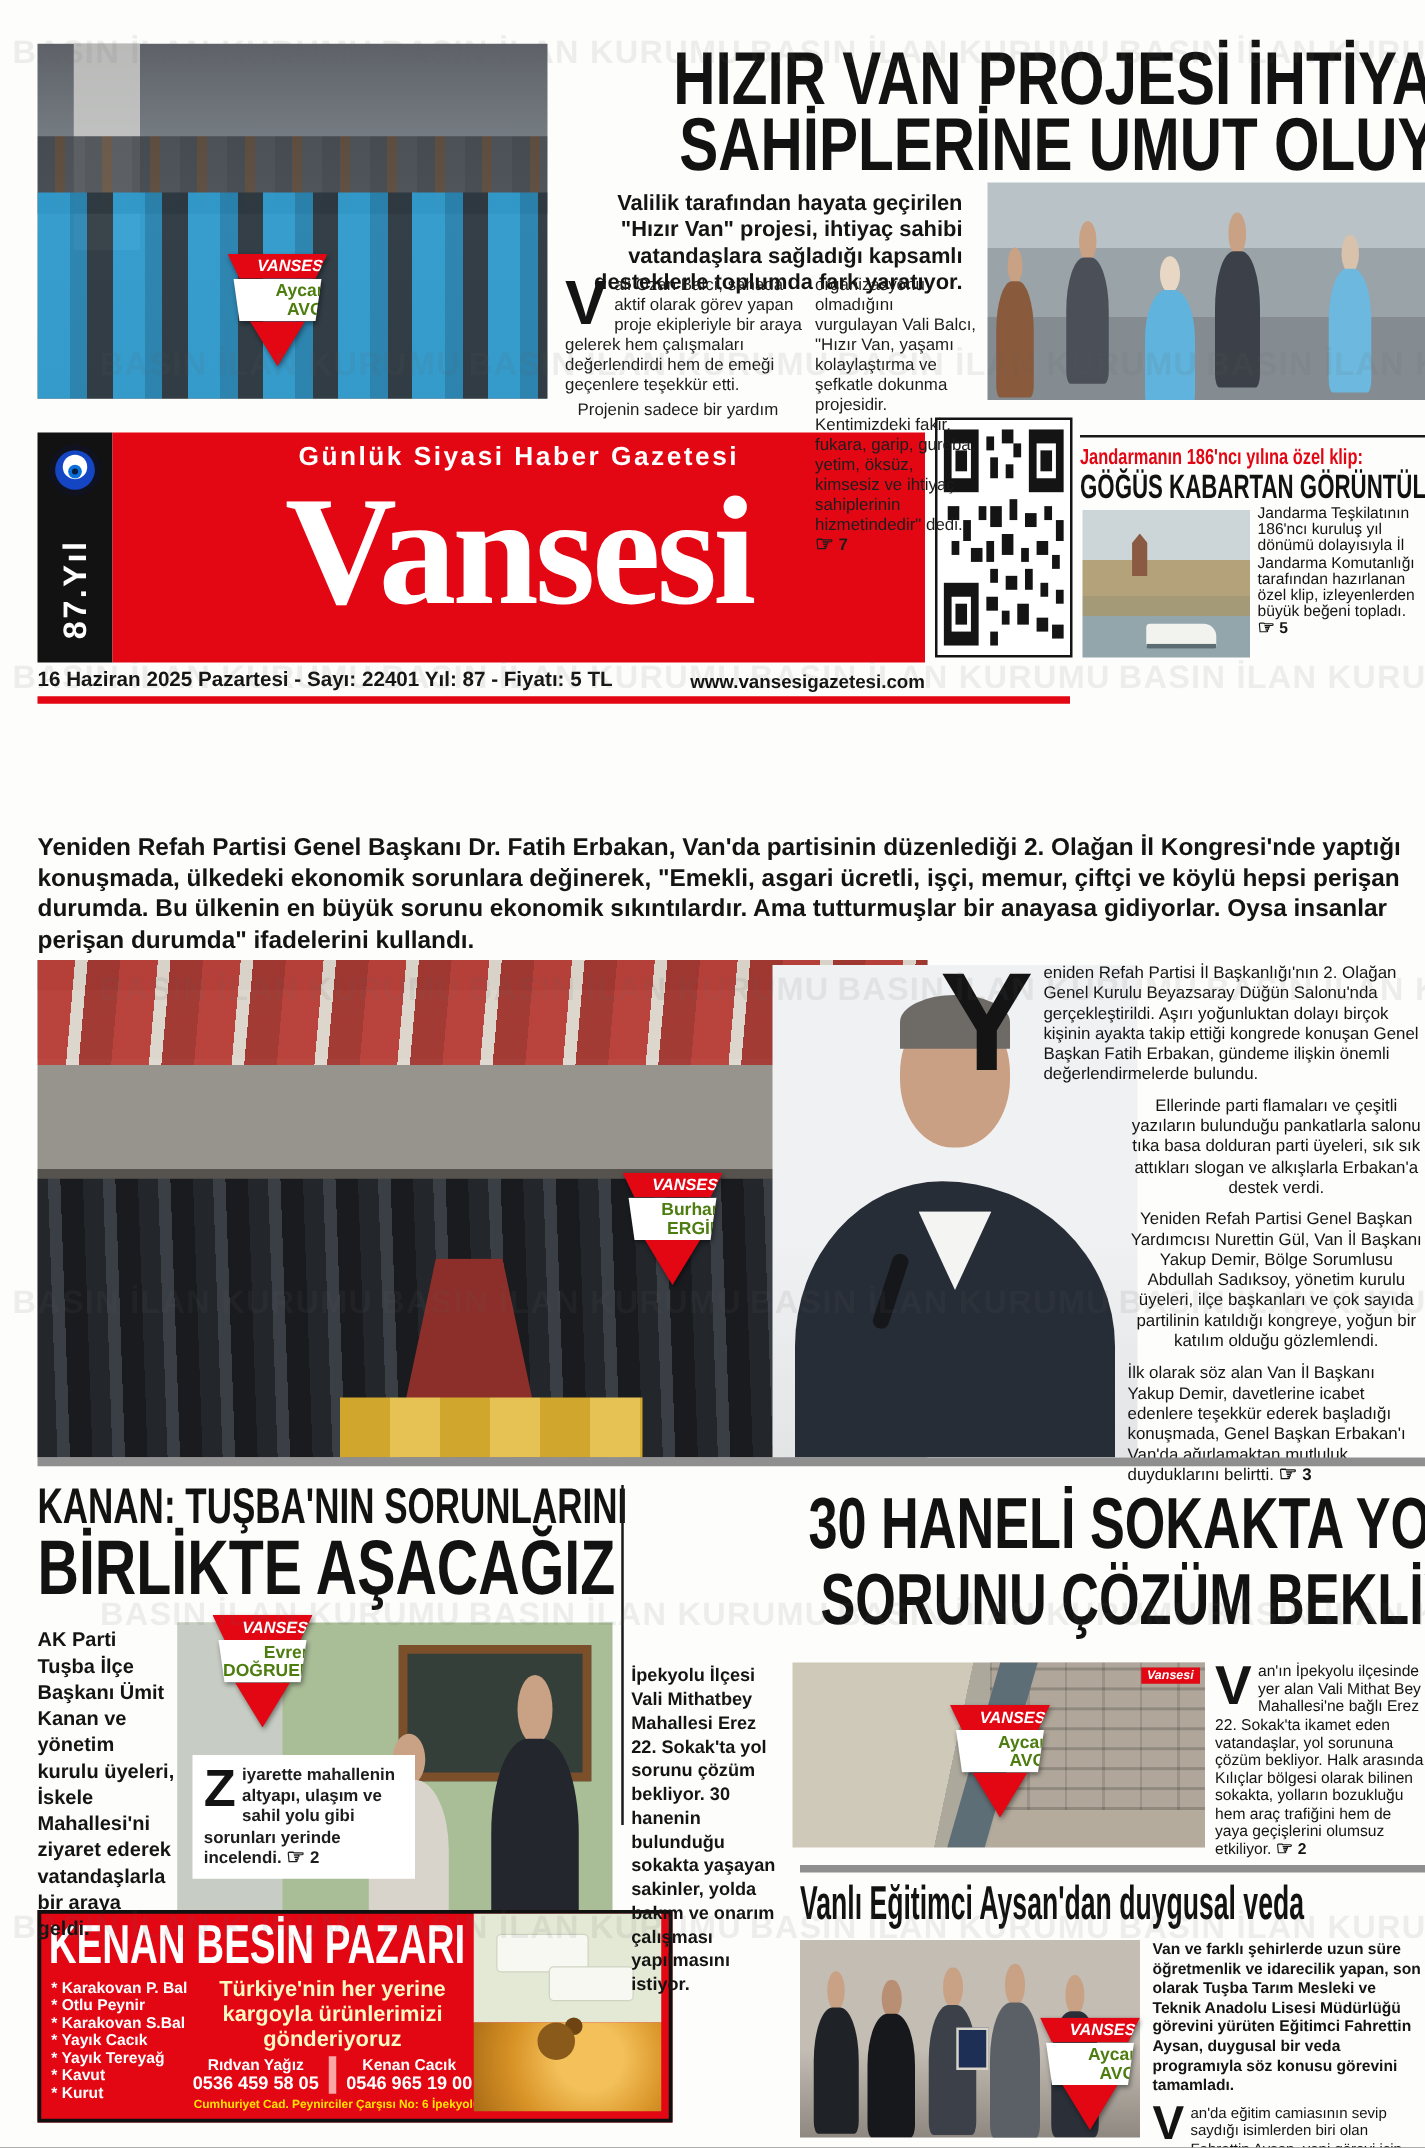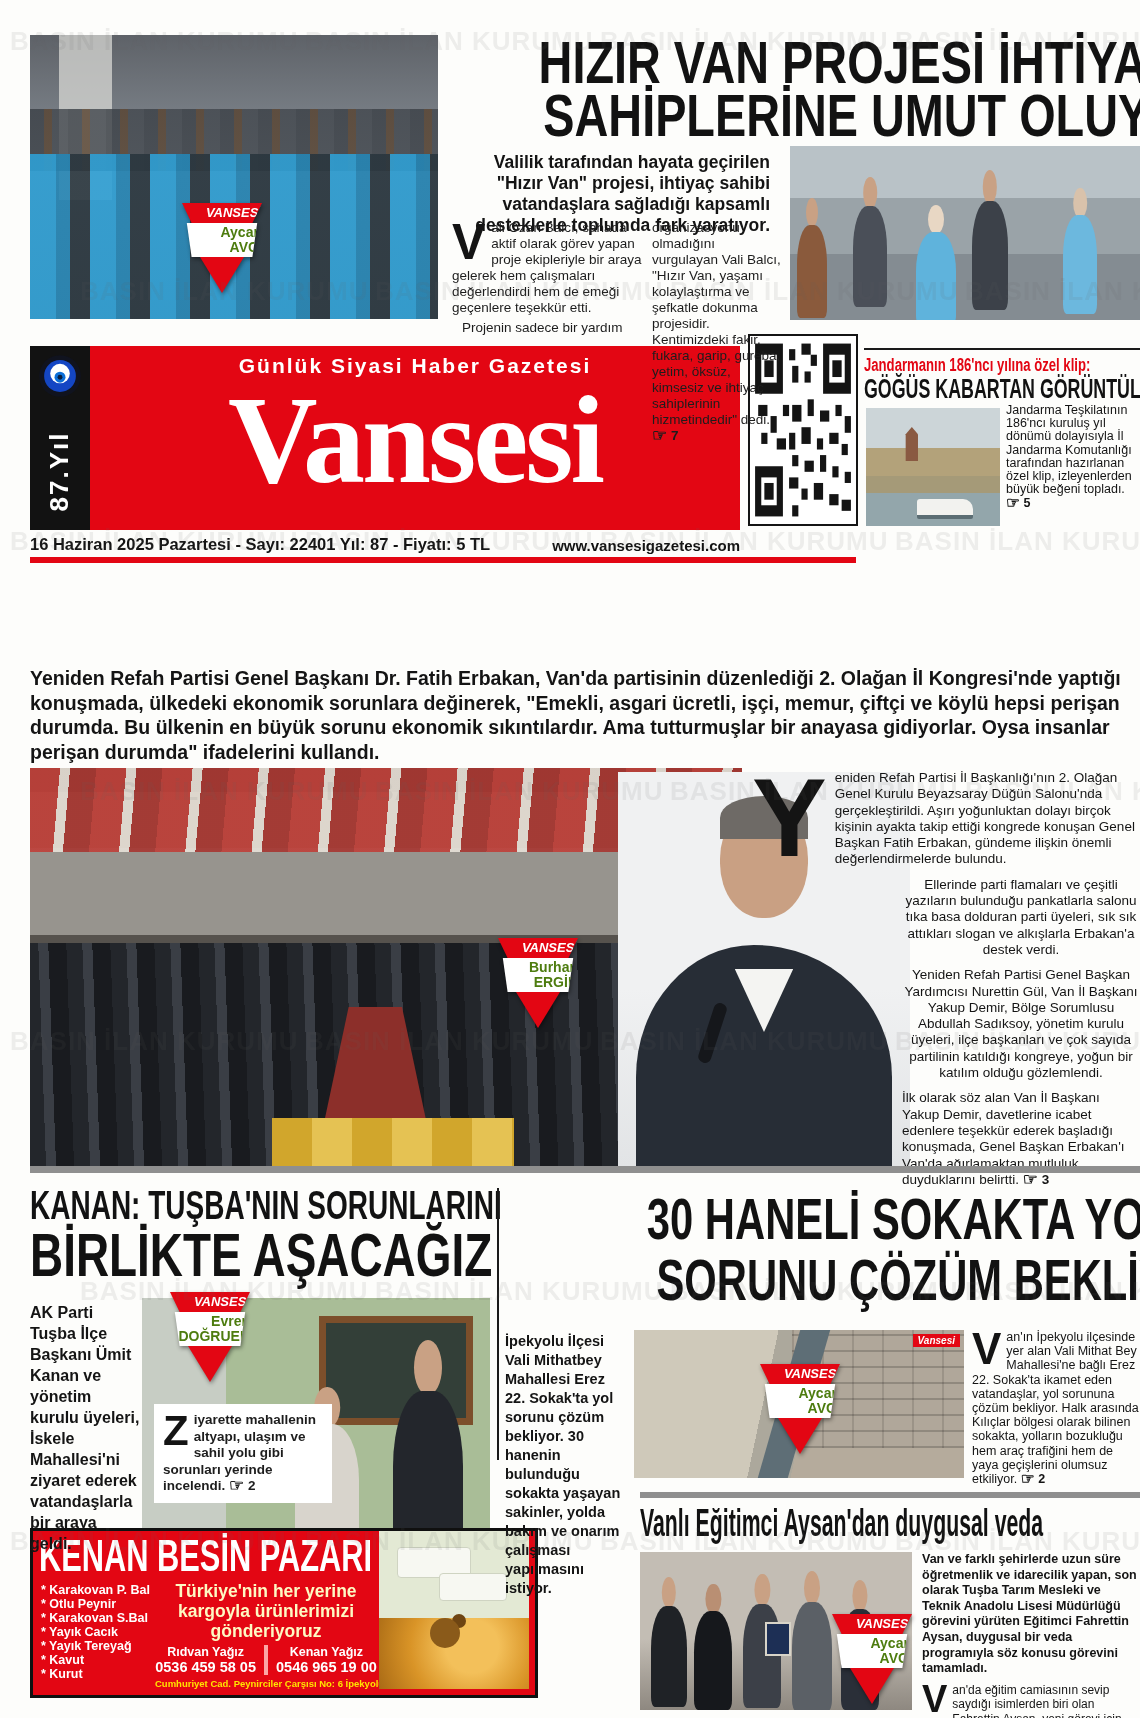--- a/index.html
+++ b/index.html
@@ -362,26 +362,26 @@
       <div>* Otlu Peynir</div>
       <div>* Karakovan S.Bal</div>
       <div>* Yayık Cacık</div>
       <div>* Yayık Tereyağ</div>
       <div>* Kavut</div>
       <div>* Kurut</div>
     </div>
     <div class="abs ctr" style="left:122px;top:50px;width:222px;">
       <p class="slogan">Türkiye'nin her yerine kargoyla ürünlerimizi gönderiyoruz</p>
       <div style="display:flex;justify-content:center;gap:8px;margin-top:4px;">
-        <div style="border-right:4px solid #fca5a5;padding-right:8px;">
+        <div style="border-right:6px solid #fca5a5;padding-right:8px;">
           <div class="cname">Rıdvan Yağız</div>
           <div class="cphone">0536 459 58 05</div>
         </div>
         <div>
-          <div class="cname">Kenan Yağız</div>
+          <div class="cname">Kenan Cacık</div>
           <div class="cphone">0546 965 19 00</div>
         </div>
       </div>
       <div class="addr">Cumhuriyet Cad. Peynirciler Çarşısı No: 6 İpekyolu / VAN</div>
     </div>
     <div class="abs" id="ad-food" style="left:346px;top:0;width:150px;height:158px;">
       <span class="cheese">
         <i style="left:12%;top:18%;width:48%;height:34%;"></i>
         <i style="left:40%;top:48%;width:44%;height:30%;"></i>
       </span>

